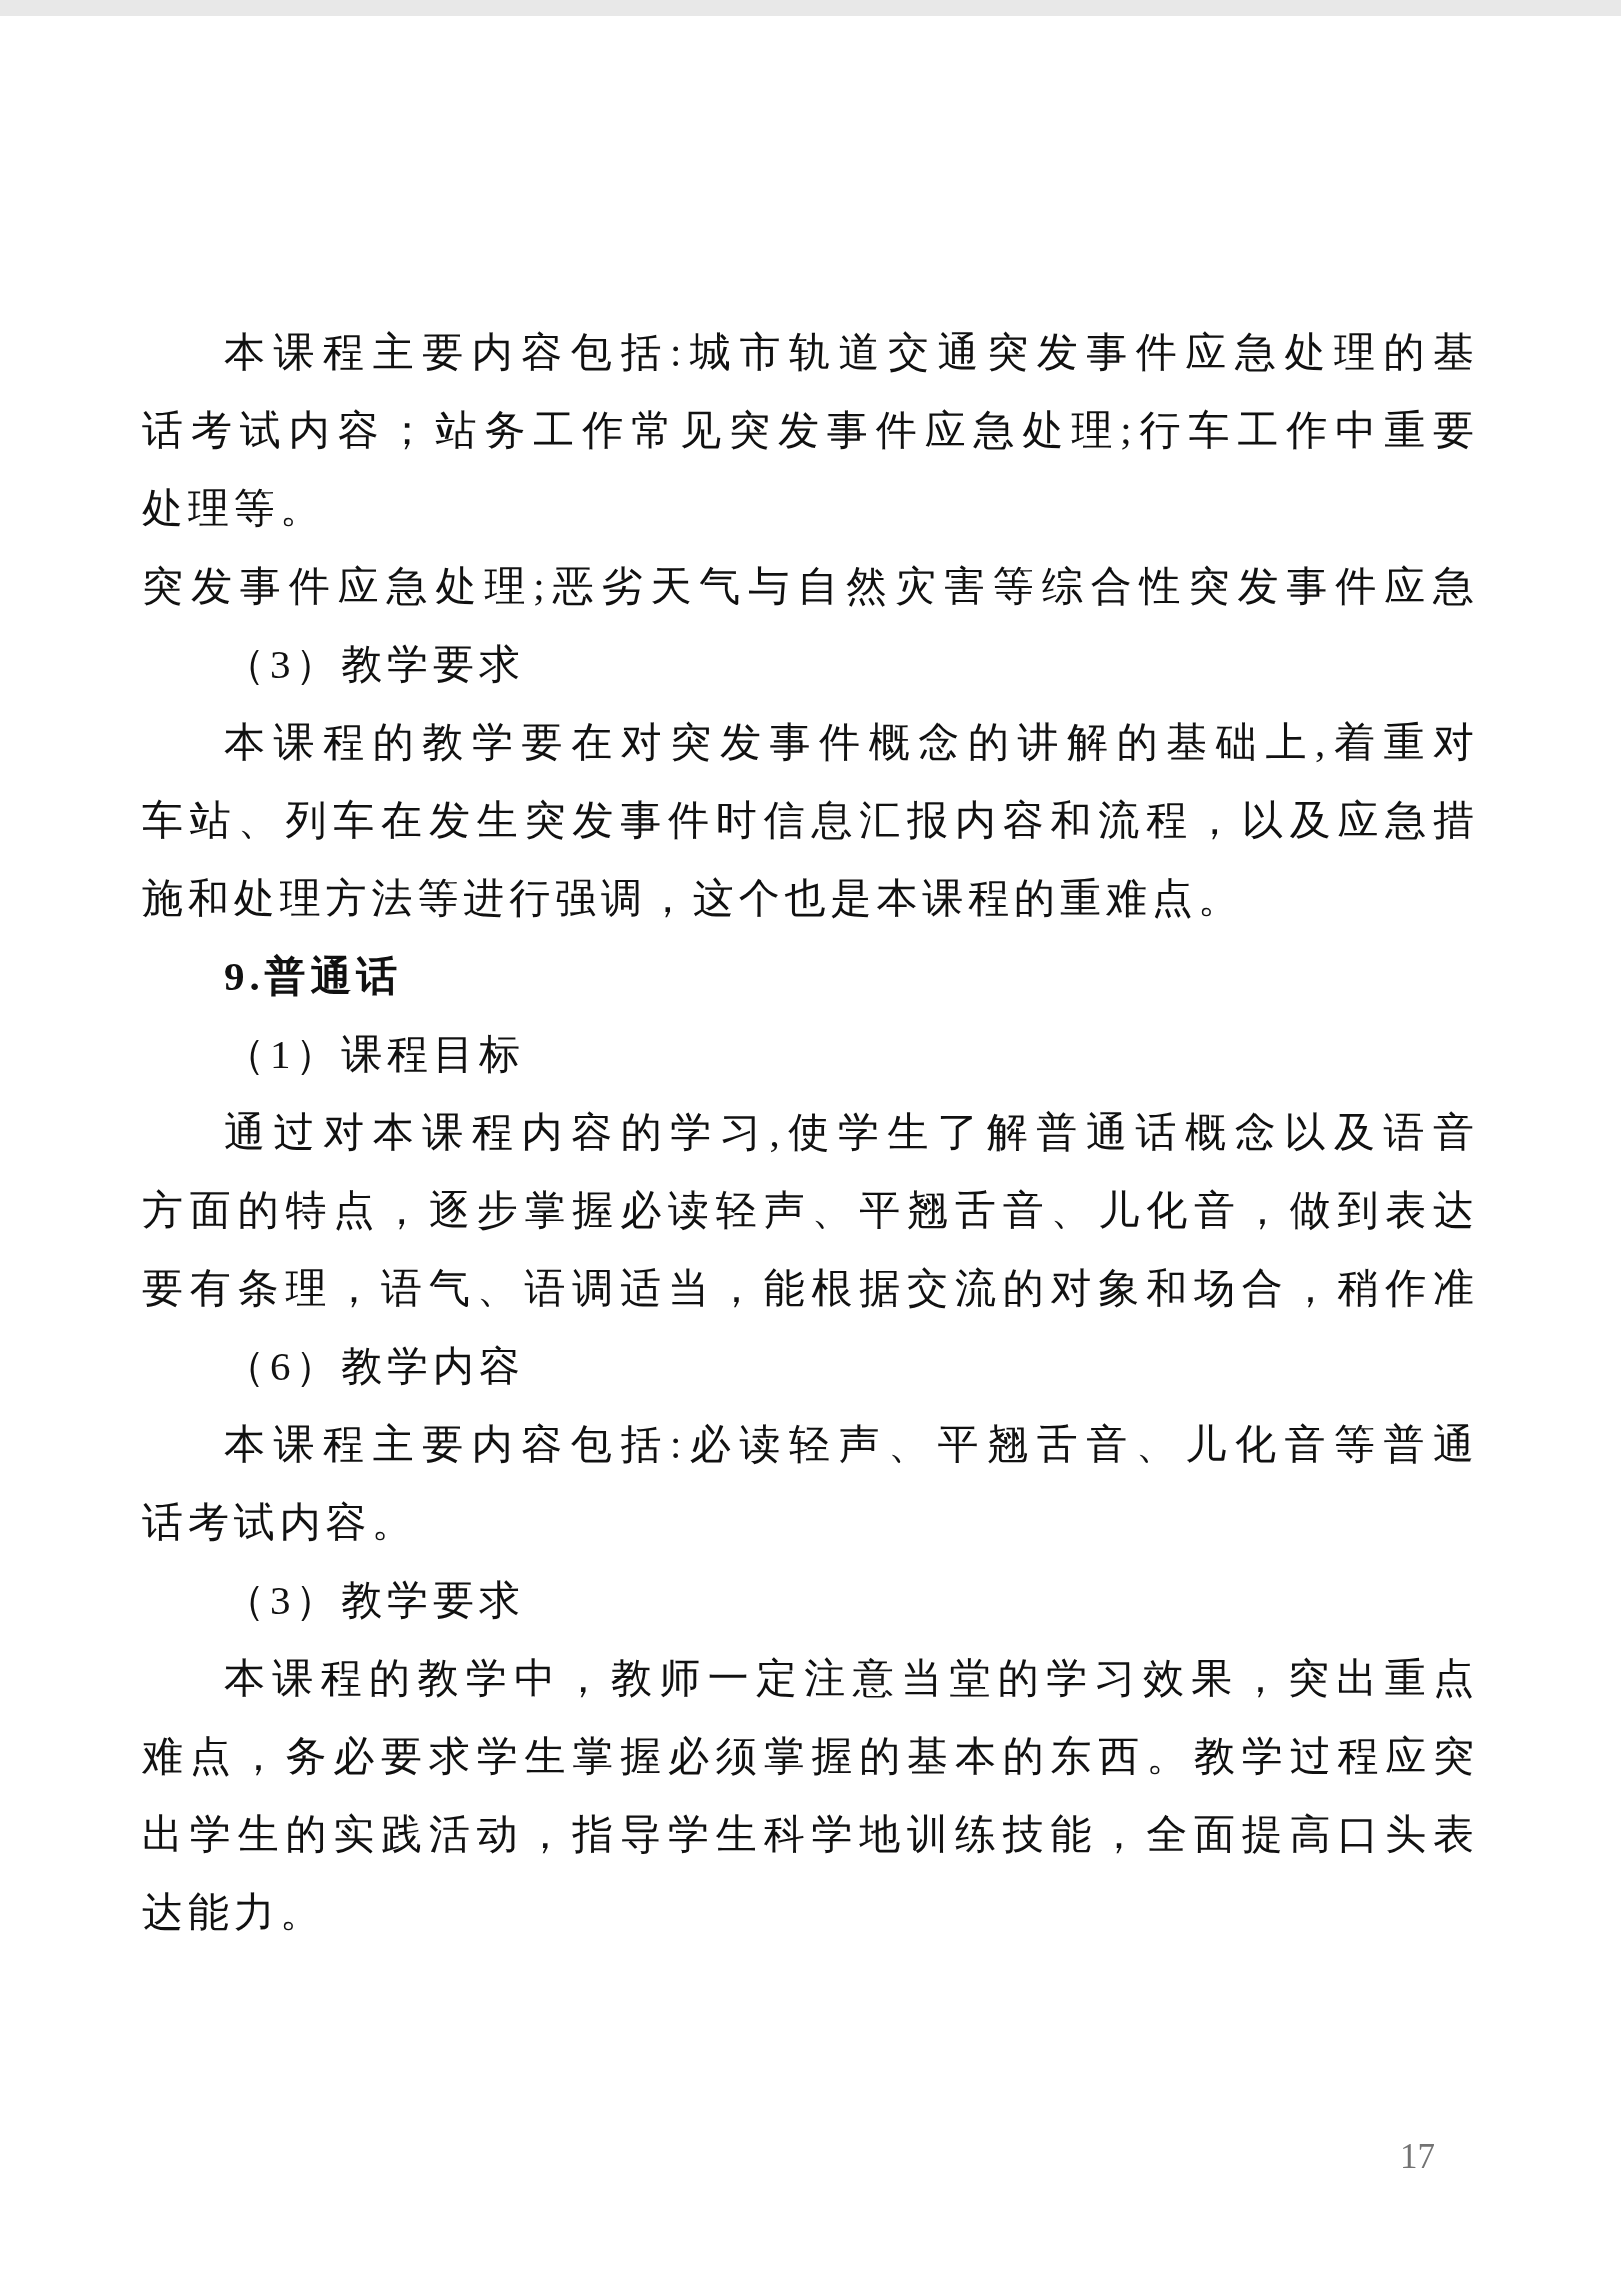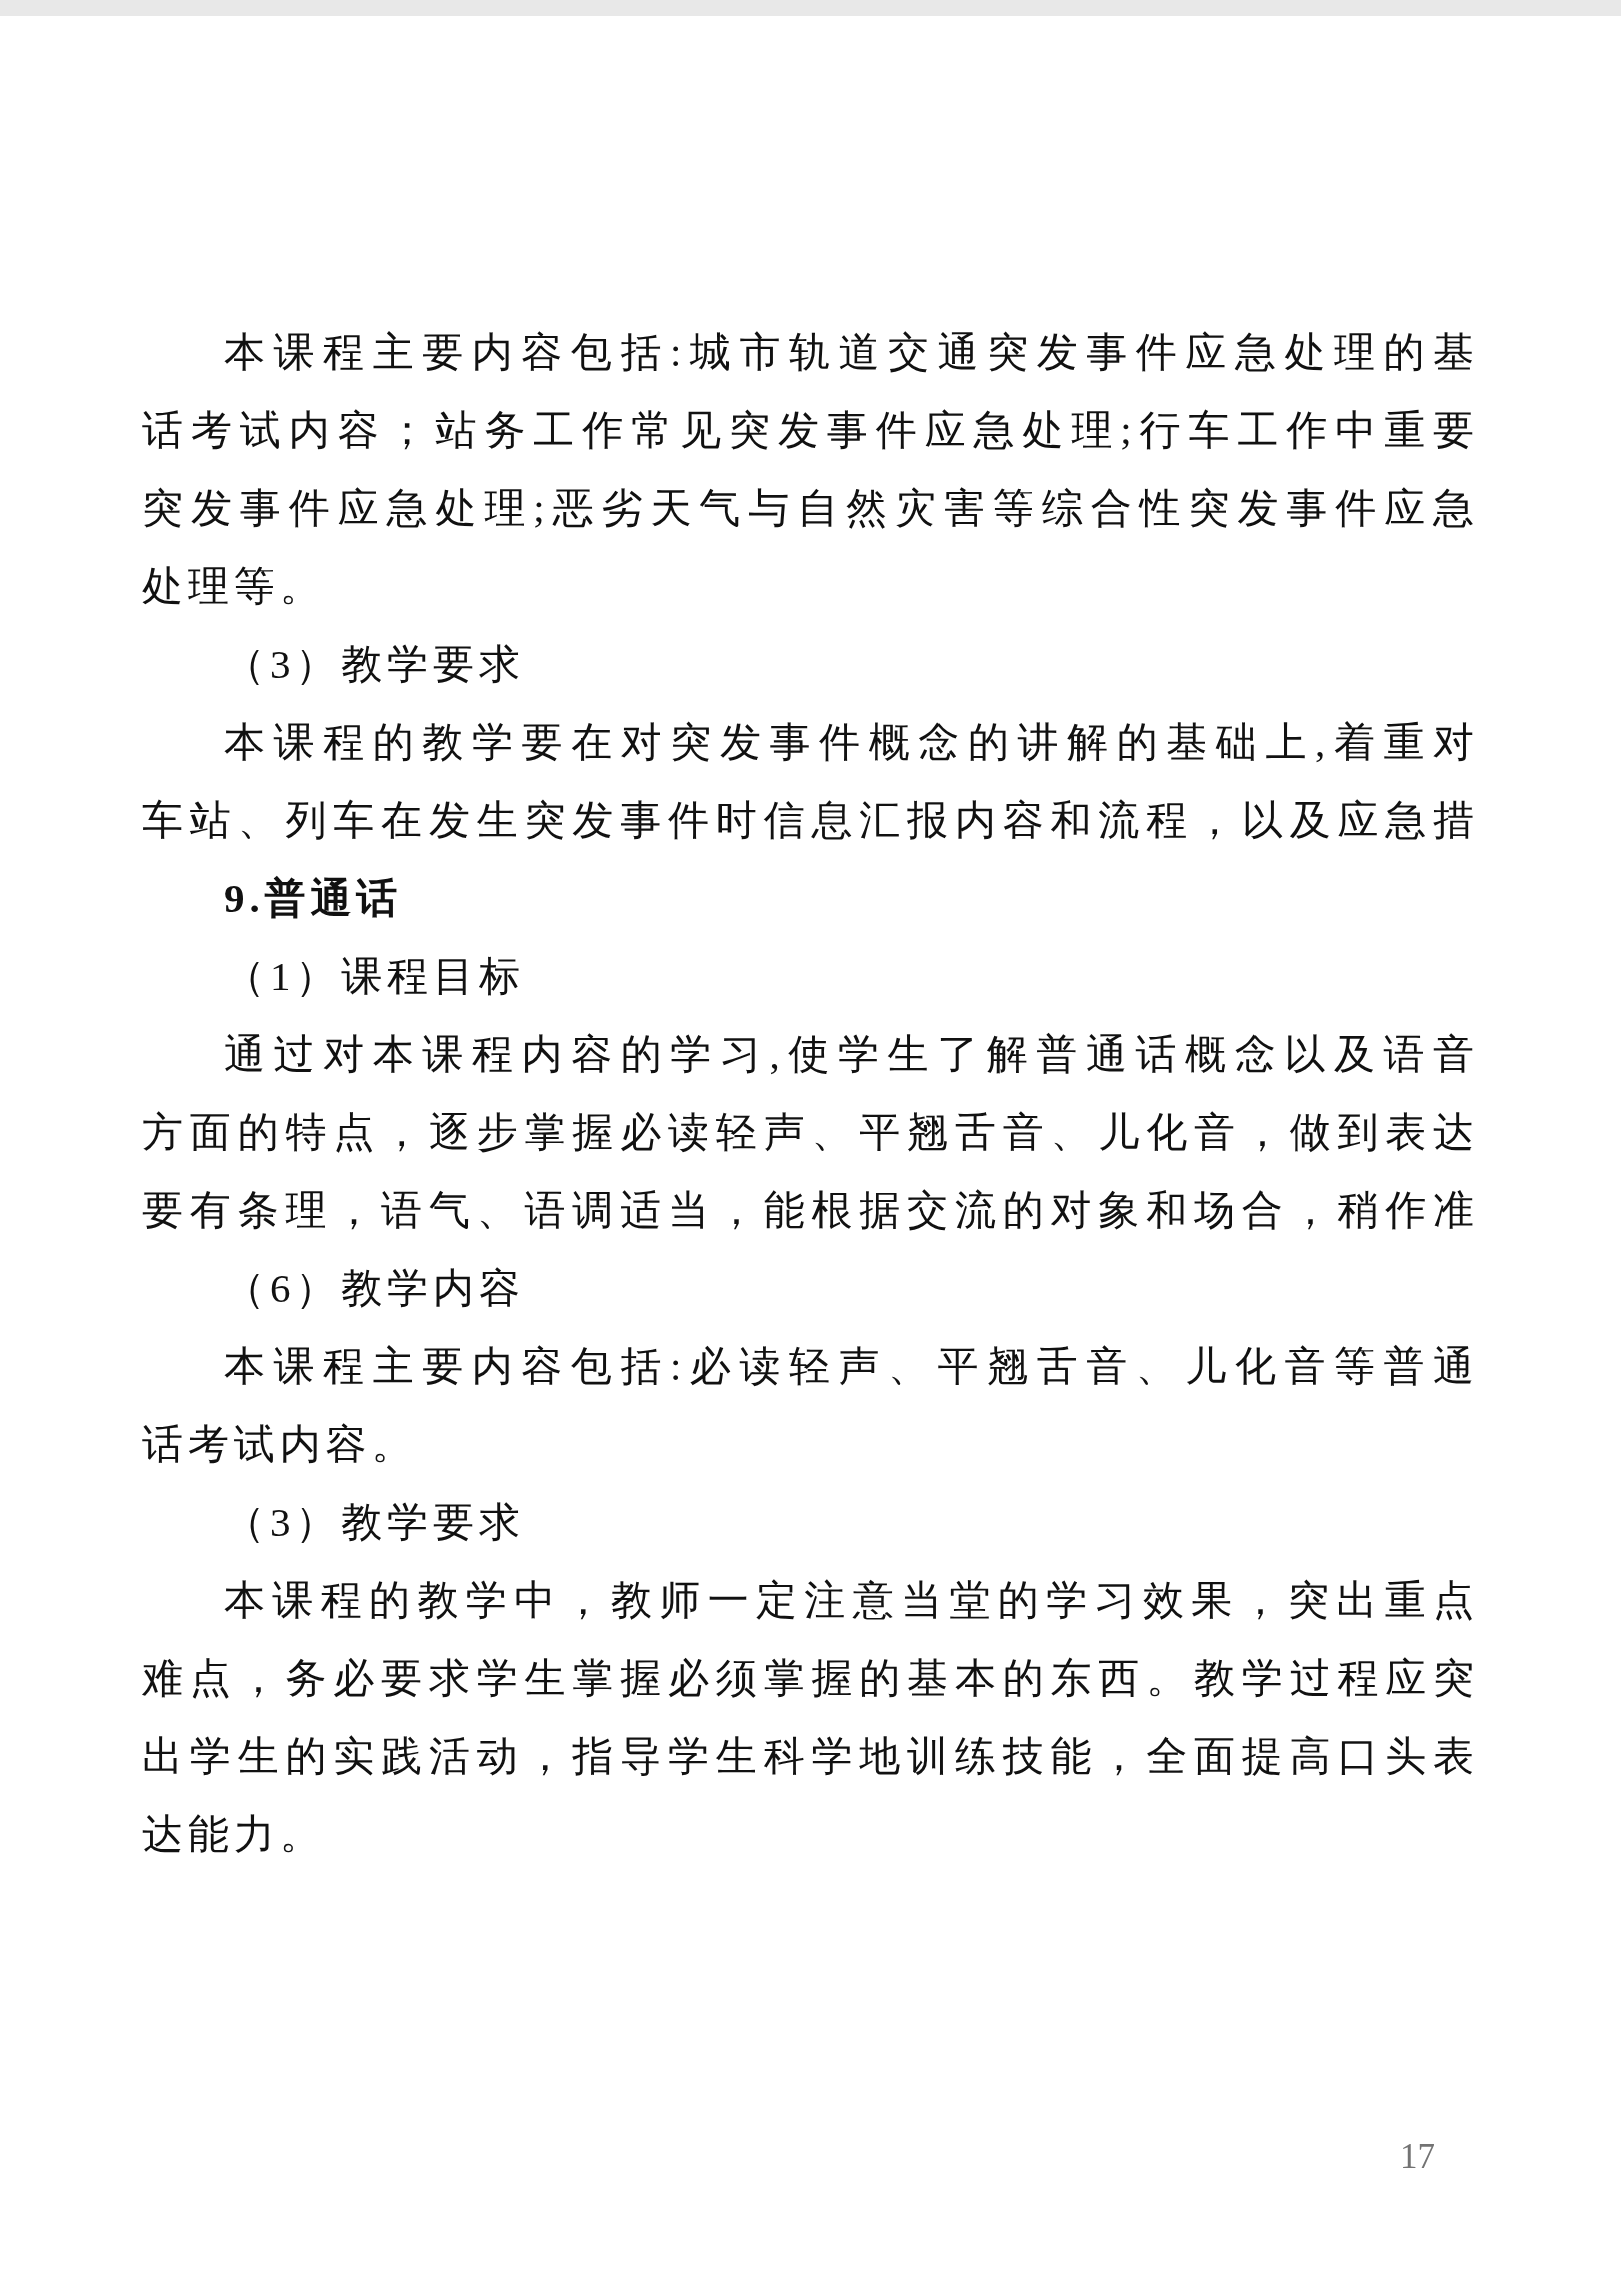--- a/index.html
+++ b/index.html
@@ -51,25 +51,26 @@
     color: #737373;
   }
 </style>
 </head>
 <body>
 
 <div class="page">
   <div class="content">
     <div class="line indent fill">本课程主要内容包括:城市轨道交通突发事件应急处理的基</div>
     <div class="line fill">话考试内容；站务工作常见突发事件应急处理;行车工作中重要</div>
+    <div class="line">处理等。</div>
     <div class="line fill">突发事件应急处理;恶劣天气与自然灾害等综合性突发事件应急</div>
-    <div class="line">处理等。</div>
     <div class="line indent">（3）教学要求</div>
     <div class="line indent fill">本课程的教学要在对突发事件概念的讲解的基础上,着重对</div>
     <div class="line fill">车站、列车在发生突发事件时信息汇报内容和流程，以及应急措</div>
+    <div class="line">施和处理方法等进行强调，这个也是本课程的重难点。</div>
     <div class="line indent bold">9.普通话</div>
     <div class="line indent">（1）课程目标</div>
     <div class="line indent fill">通过对本课程内容的学习,使学生了解普通话概念以及语音</div>
     <div class="line fill">方面的特点，逐步掌握必读轻声、平翘舌音、儿化音，做到表达</div>
     <div class="line fill">要有条理，语气、语调适当，能根据交流的对象和场合，稍作准</div>
     <div class="line indent">（6）教学内容</div>
     <div class="line indent fill">本课程主要内容包括:必读轻声、平翘舌音、儿化音等普通</div>
     <div class="line">话考试内容。</div>
     <div class="line indent">（3）教学要求</div>
     <div class="line indent fill">本课程的教学中，教师一定注意当堂的学习效果，突出重点</div>

